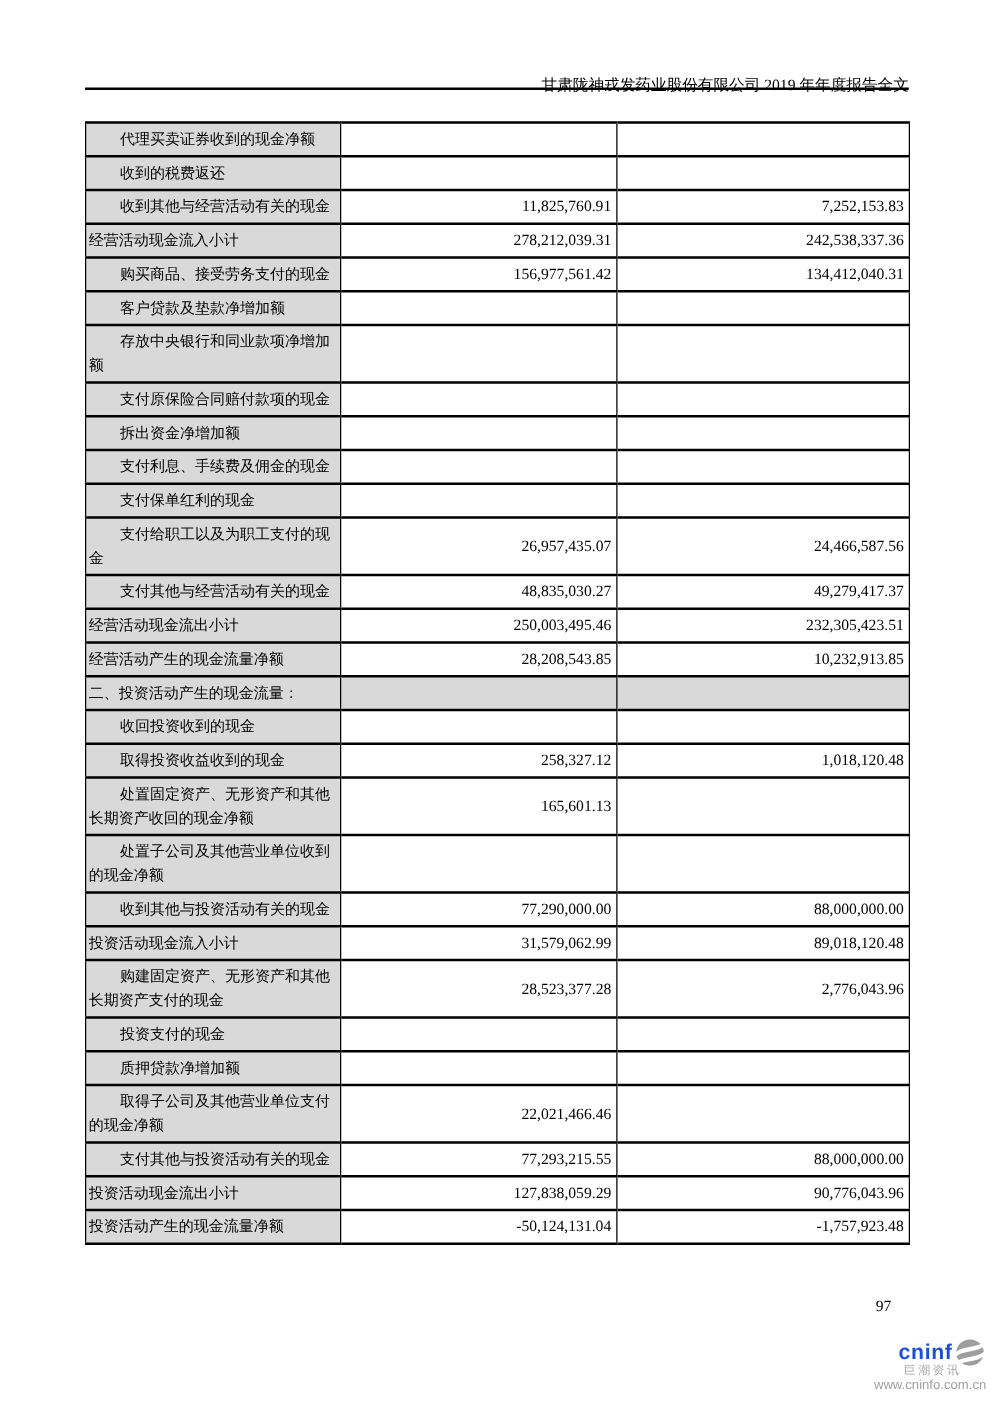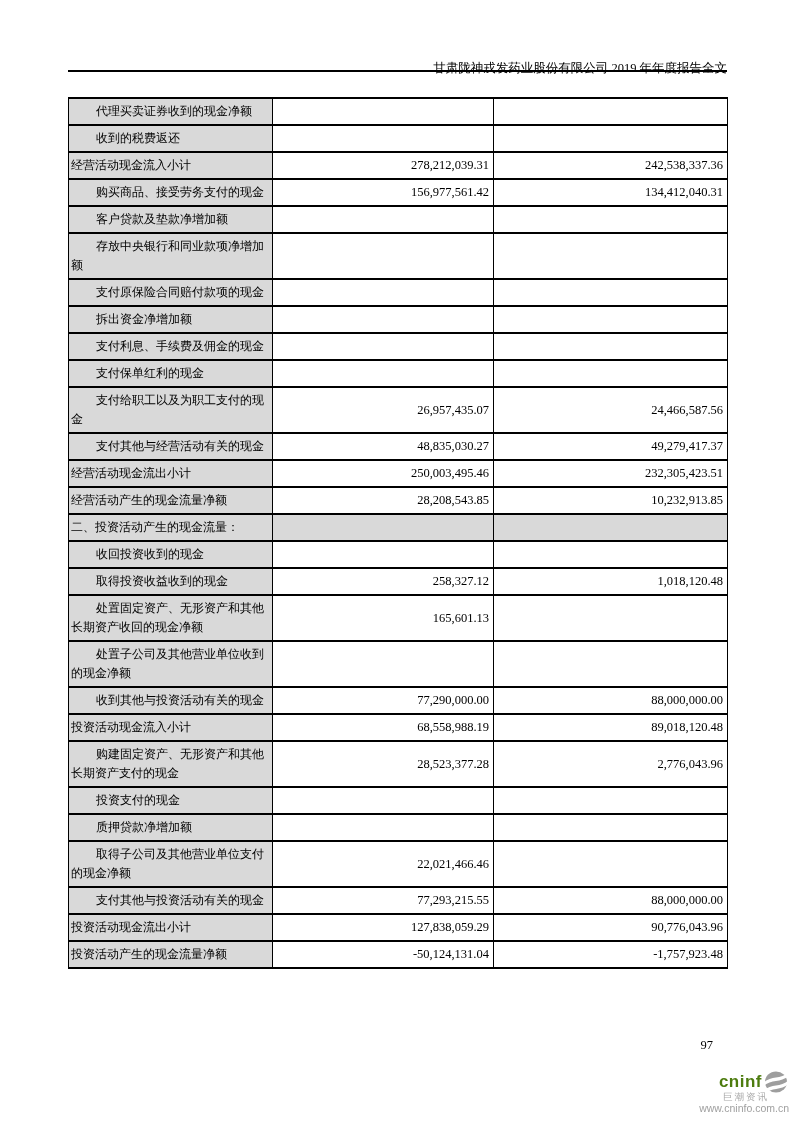--- a/index.html
+++ b/index.html
@@ -74,21 +74,21 @@
   }
   .brand-row {
     display:flex;
     align-items:center;
     justify-content:flex-end;
     gap:1px;
   }
   .brand {
     font-size:17px;
     font-weight:bold;
-    color:#4d7c0f;
+    color:#1d4ed8;
     letter-spacing:0.5px;
     text-align:center;
   }
   .swirl { display:block; }
   .brand-cn {
     font-size:9.5px;
     letter-spacing:2px;
     color:#a8a8a8;
     padding-right:20px;
     margin-top:-2px;
@@ -118,20 +118,25 @@
           <td class="label indent">代理买卖证券收到的现金净额</td>
           <td class="val"></td>
           <td class="val"></td>
         </tr>
         <tr>
           <td class="label indent">收到的税费返还</td>
           <td class="val"></td>
           <td class="val"></td>
         </tr>
         <tr>
+          <td class="label indent">收到其他与经营活动有关的现金</td>
+          <td class="val">11,825,760.91</td>
+          <td class="val">7,252,153.83</td>
+        </tr>
+        <tr>
           <td class="label">经营活动现金流入小计</td>
           <td class="val">278,212,039.31</td>
           <td class="val">242,538,337.36</td>
         </tr>
         <tr>
           <td class="label indent">购买商品、接受劳务支付的现金</td>
           <td class="val">156,977,561.42</td>
           <td class="val">134,412,040.31</td>
         </tr>
         <tr>
@@ -213,21 +218,21 @@
           <td class="val"></td>
           <td class="val"></td>
         </tr>
         <tr>
           <td class="label indent">收到其他与投资活动有关的现金</td>
           <td class="val">77,290,000.00</td>
           <td class="val">88,000,000.00</td>
         </tr>
         <tr>
           <td class="label">投资活动现金流入小计</td>
-          <td class="val">68,558,988.19</td>
+          <td class="val">31,579,062.99</td>
           <td class="val">89,018,120.48</td>
         </tr>
         <tr>
           <td class="label indent">购建固定资产、无形资产和其他
 长期资产支付的现金</td>
           <td class="val">28,523,377.28</td>
           <td class="val">2,776,043.96</td>
         </tr>
         <tr>
           <td class="label indent">投资支付的现金</td>

